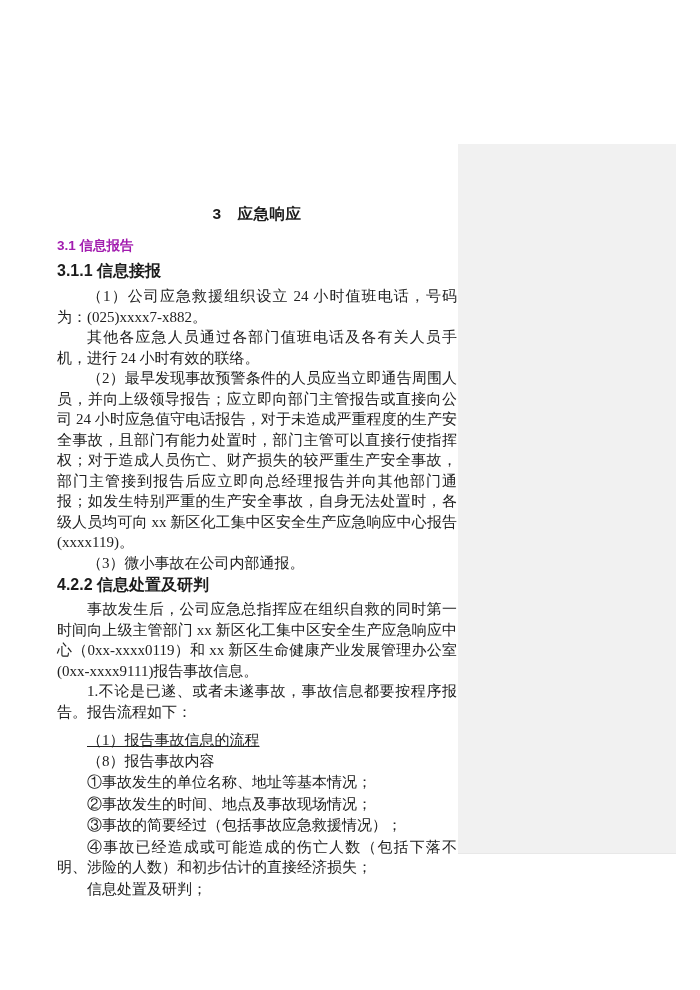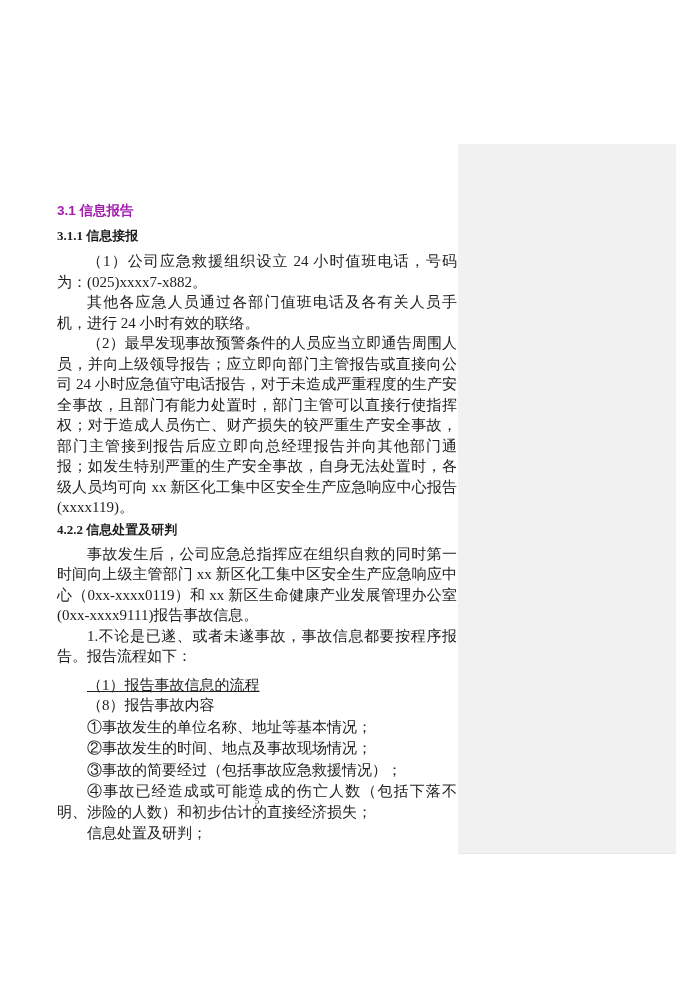--- a/index.html
+++ b/index.html
@@ -42,23 +42,23 @@
   }
   .h1 {
     font-family: "Liberation Sans", "DejaVu Sans", sans-serif;
     font-weight: bold;
     font-size: 13.5px;
     line-height: 17px;
     color: #a21caf;
     margin: 0 0 9px 0;
   }
   .h2 {
-    font-family: Liberation Serif, serif;
+    font-family: Liberation Sans, sans-serif;
     font-weight: bold;
-    font-size: 13px;
+    font-size: 16px;
     line-height: 15px;
     color: #1c1c1c;
     margin: 0 0 8px 0;
   }
   .h2-mid {
     margin: 4px 0 7px 0;
   }
   p.body {
     font-size: 15px;
     line-height: 20.5px;
@@ -83,27 +83,29 @@
     font-size: 9px;
     color: #333333;
   }
 </style>
 </head>
 <body>
 
 <div class="gray-panel"></div>
 
 <div class="content">
+  <div class="doc-title">3　应急响应</div>
 
   <div class="h1">3.1 信息报告</div>
   <div class="h2">3.1.1 信息接报</div>
 
   <p class="body">（1）公司应急救援组织设立 24 小时值班电话，号码为：(025)xxxx7-x882。</p>
   <p class="body">其他各应急人员通过各部门值班电话及各有关人员手机，进行 24 小时有效的联络。</p>
   <p class="body">（2）最早发现事故预警条件的人员应当立即通告周围人员，并向上级领导报告；应立即向部门主管报告或直接向公司 24 小时应急值守电话报告，对于未造成严重程度的生产安全事故，且部门有能力处置时，部门主管可以直接行使指挥权；对于造成人员伤亡、财产损失的较严重生产安全事故，部门主管接到报告后应立即向总经理报告并向其他部门通报；如发生特别严重的生产安全事故，自身无法处置时，各级人员均可向 xx 新区化工集中区安全生产应急响应中心报告(xxxx119)。</p>
+  <p class="body">（3）微小事故在公司内部通报。</p>
 
   <div class="h2 h2-mid">4.2.2 信息处置及研判</div>
 
   <p class="body">事故发生后，公司应急总指挥应在组织自救的同时第一时间向上级主管部门 xx 新区化工集中区安全生产应急响应中心（0xx-xxxx0119）和 xx 新区生命健康产业发展管理办公室(0xx-xxxx9111)报告事故信息。</p>
   <p class="body">1.不论是已遂、或者未遂事故，事故信息都要按程序报告。报告流程如下：</p>
   <p class="body gap-top">（1）报告事故信息的流程</p>
   <p class="body">（8）报告事故内容</p>
   <p class="body item">①事故发生的单位名称、地址等基本情况；</p>
   <p class="body item">②事故发生的时间、地点及事故现场情况；</p>
   <p class="body item">③事故的简要经过（包括事故应急救援情况）；</p>

